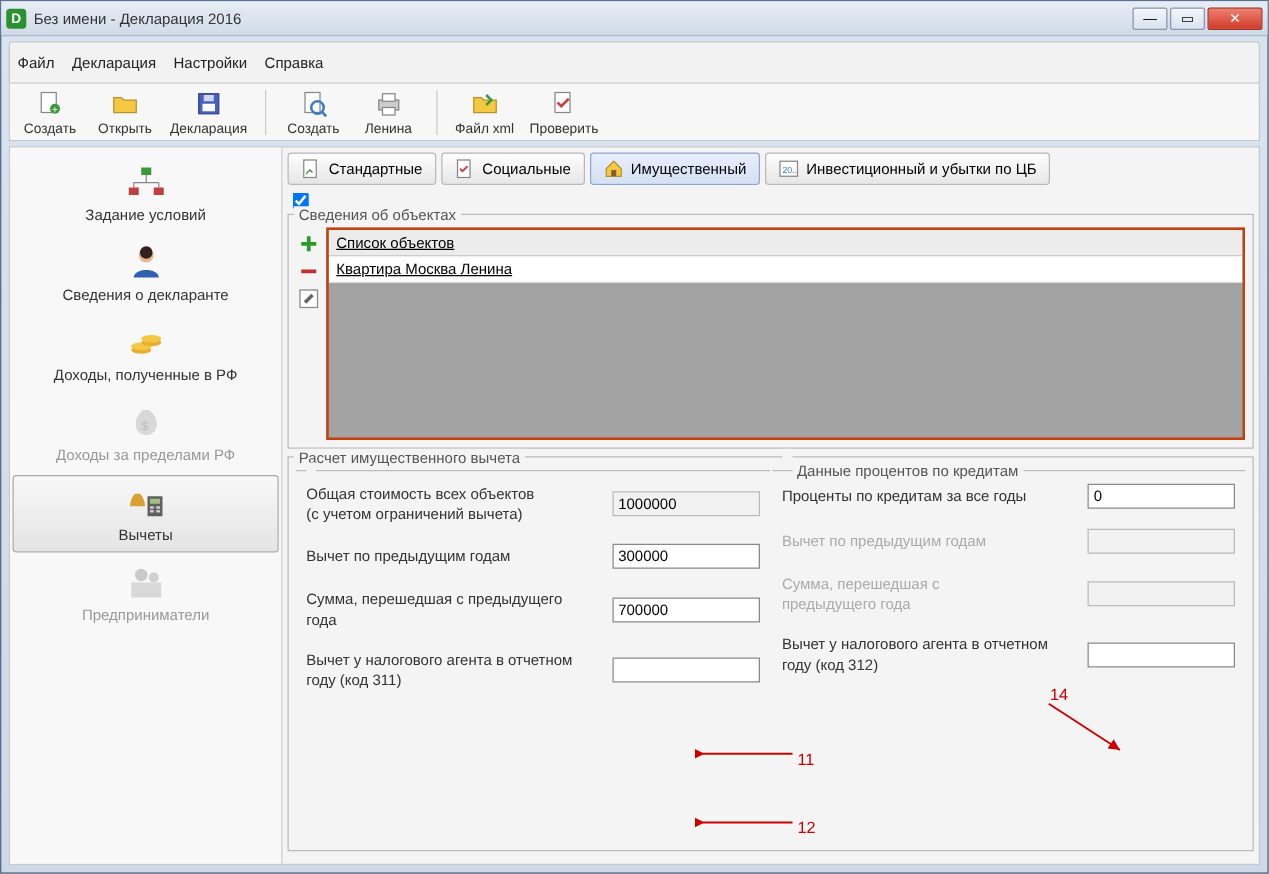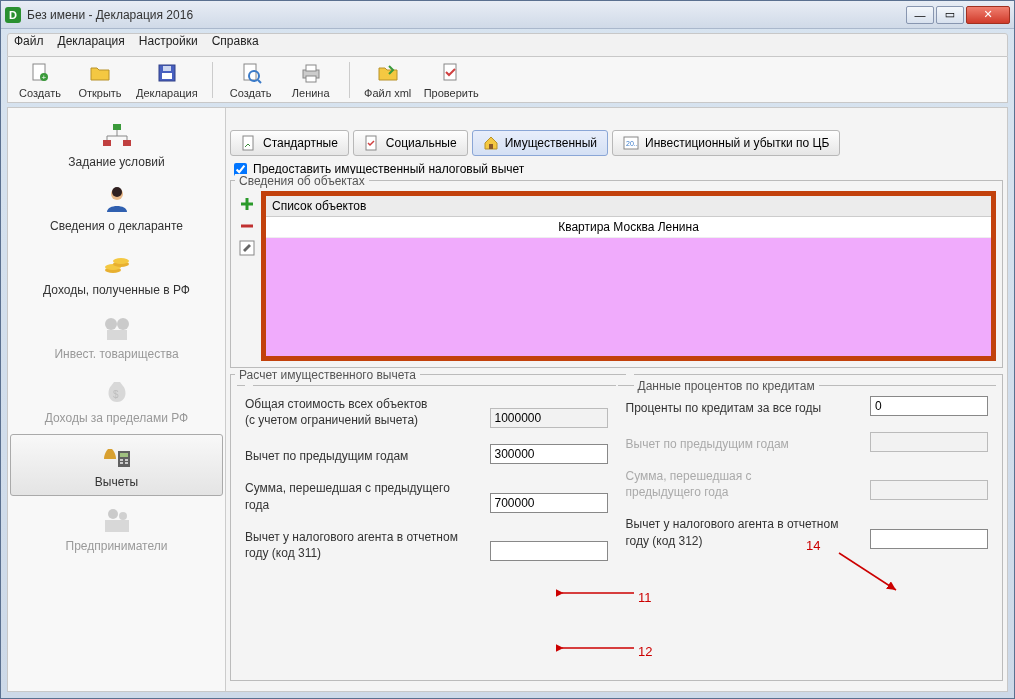--- a/index.html
+++ b/index.html
@@ -44,21 +44,22 @@
   display: flex; align-items: center; justify-content: center;
   font-size: 11px;
   background: linear-gradient(#f4f7fb,#d8e1ee);
   cursor: pointer;
 }
 .win-btn.close { background: linear-gradient(#f08070,#d03a2a); color: #fff; border-color: #a03020; width: 44px; }
 .menubar {
   height: 24px;
   background: #f2f2f2;
   display: flex;
-  padding: 0 6px;
+  align-items: center;
+  padding: 16px 6px;
   gap: 14px;
   border: 1px solid #c8c8c8;
   margin: 4px 6px 0 6px;
   border-radius: 3px 3px 0 0;
 }
 .menubar span { cursor: pointer; color: #222; }
 .toolbar {
   height: 46px;
   background: #f7f7f7;
   display: flex;
@@ -106,21 +107,21 @@
   border: 1px solid #aaa;
 }
 .nav-icon { width: 34px; height: 30px; margin-bottom: 4px; display:flex; align-items:center; justify-content:center; }
 .main {
   flex: 1;
   display: flex; flex-direction: column;
   padding: 4px;
   overflow: hidden;
 }
 .tabs-row {
-  display: flex; gap: 4px; margin-bottom: 4px; margin-top: 18px;
+  display: flex; gap: 4px; margin-bottom: 4px;
 }
 .tab-btn {
   display: flex; align-items: center; gap: 6px;
   padding: 4px 10px;
   background: linear-gradient(#fefefe,#e6e6e6);
   border: 1px solid #b8b8b8;
   border-radius: 3px;
   cursor: pointer;
   font-size: 12px;
 }
@@ -135,52 +136,52 @@
   padding: 4px 6px 6px 6px;
   margin-bottom: 6px;
 }
 .fieldset-legend { color: #555; font-size: 12px; margin-bottom: 2px; background: #f4f4f4; display:inline-block; padding: 0 4px; position: relative; top: -11px; left: -2px;}
 .fieldset-body { margin-top: -10px; }
 .objects-area { display: flex; gap: 4px; height: 170px;}
 .objects-tools { display: flex; flex-direction: column; gap: 4px; padding-top: 4px;}
 .icon-btn { width: 20px; height: 18px; cursor: pointer; display:flex; align-items:center; justify-content:center;}
 .objects-list {
   flex: 1;
-  background: #f0abfc;
-  border: 5px solid #c2410c;
+  background: #a3a3a3;
+  border: 2px solid #c2410c;
   overflow: auto;
+  text-decoration: underline;
 }
 .list-header {
   background: #ececec; border-bottom: 1px solid #ccc;
   padding: 3px 6px; font-size: 12px;
 }
 .list-row {
   padding: 3px 6px; background: #fff;
   border-bottom: 1px solid #eee;
-  text-align: center;
 }
 .calc-section { display: flex; gap: 2px; }
 .calc-col {
   flex: 1;
   border-top: 1px solid #bbb;
   padding: 4px 8px;
   position: relative;
 }
 .calc-col::before {
   content: attr(data-legend);
   position: relative;
   top: -11px;
   background: #f4f4f4;
   padding: 0 4px;
   color: #555;
   font-size: 12px;
 }
 .calc-col-inner { margin-top: -8px; }
 .form-row {
-  display: flex; align-items: flex-end;
+  display: flex; align-items: center;
   margin-bottom: 16px; gap: 23px;
 }
 .form-label { flex: 1; font-size: 12px; color: #333; line-height: 1.35; }
 .form-label.disabled { color: #aaa; }
 .form-input {
   width: 118px; height: 20px;
   border: 1px solid #888;
   padding: 2px 4px;
   font-size: 12px;
   background: #fff;
@@ -324,30 +325,20 @@
               <ellipse cx="12" cy="17" rx="8" ry="3" fill="#f4c842"></ellipse>
               <ellipse cx="20" cy="14" rx="8" ry="3" fill="#e8b030"></ellipse>
               <ellipse cx="20" cy="11" rx="8" ry="3" fill="#f4c842"></ellipse>
             </svg>
           </div>
         <span>Доходы, полученные в РФ</span>
       </div>
       <div class="nav-item disabled">
         <div class="nav-icon">
             <svg width="32" height="28" opacity="0.4">
-              <circle cx="10" cy="10" r="6" fill="#888"></circle>
-              <circle cx="22" cy="10" r="6" fill="#888"></circle>
-              <rect x="6" y="16" width="20" height="10" fill="#aaa"></rect>
-            </svg>
-          </div>
-        <span>Инвест. товарищества</span>
-      </div>
-      <div class="nav-item disabled">
-        <div class="nav-icon">
-            <svg width="32" height="28" opacity="0.4">
               <path d="M10 8c-4 4-4 16 6 16s10-12 6-16l-3-4h-6z" fill="#aaa"></path>
               <text x="12" y="20" font-size="10" fill="#666">$</text>
             </svg>
           </div>
         <span>Доходы за пределами РФ</span>
       </div>
       <div class="nav-item active">
         <div class="nav-icon">
             <svg width="34" height="30">
               <path d="M4 18c0-6 4-10 4-10h4c0 0 4 4 4 10" fill="#d8a030"></path>
@@ -408,21 +399,20 @@
                 <rect x="1" y="2" width="14" height="12" fill="#fff" stroke="#888"></rect>
                 <text x="3" y="11" font-size="7" fill="#3a7ac8">20..</text>
               </svg>
             </span>
           <span>Инвестиционный и убытки по ЦБ</span>
         </div>
       </div>
 
       <div class="checkbox-row">
         <input type="checkbox" checked="" style="">
-        <span>Предоставить имущественный налоговый вычет</span>
       </div>
 
       <div class="fieldset">
         <div class="fieldset-legend">Сведения об объектах</div>
         <div class="fieldset-body objects-area">
           <div class="objects-tools">
             <div class="icon-btn">
                 <svg width="16" height="16">
                   <path d="M8 2v12M2 8h12" stroke="#2a9a2a" stroke-width="3"></path>
                 </svg>
@@ -509,17 +499,17 @@
       <div class="annotation" style="left:412px; top:536px;">12</div>
 
       <svg class="arrow" style="left:608px; top:440px;" width="70" height="50">
           <defs>
             <marker id="ah2" markerWidth="8" markerHeight="8" refX="6" refY="3" orient="auto">
               <path d="M0,0 L6,3 L0,6 z" fill="#cc0000"></path>
             </marker>
           </defs>
           <line x1="5" y1="5" x2="62" y2="42" stroke="#cc0000" stroke-width="1.5" marker-end="url(#ah2)"></line>
         </svg>
-      <div class="annotation" style="left:580px; top:430px;">14</div>
+      <div class="annotation" style="left:614px; top:430px;">14</div>
 
     </div>
   </div>
 </div>
 
 </body></html>

